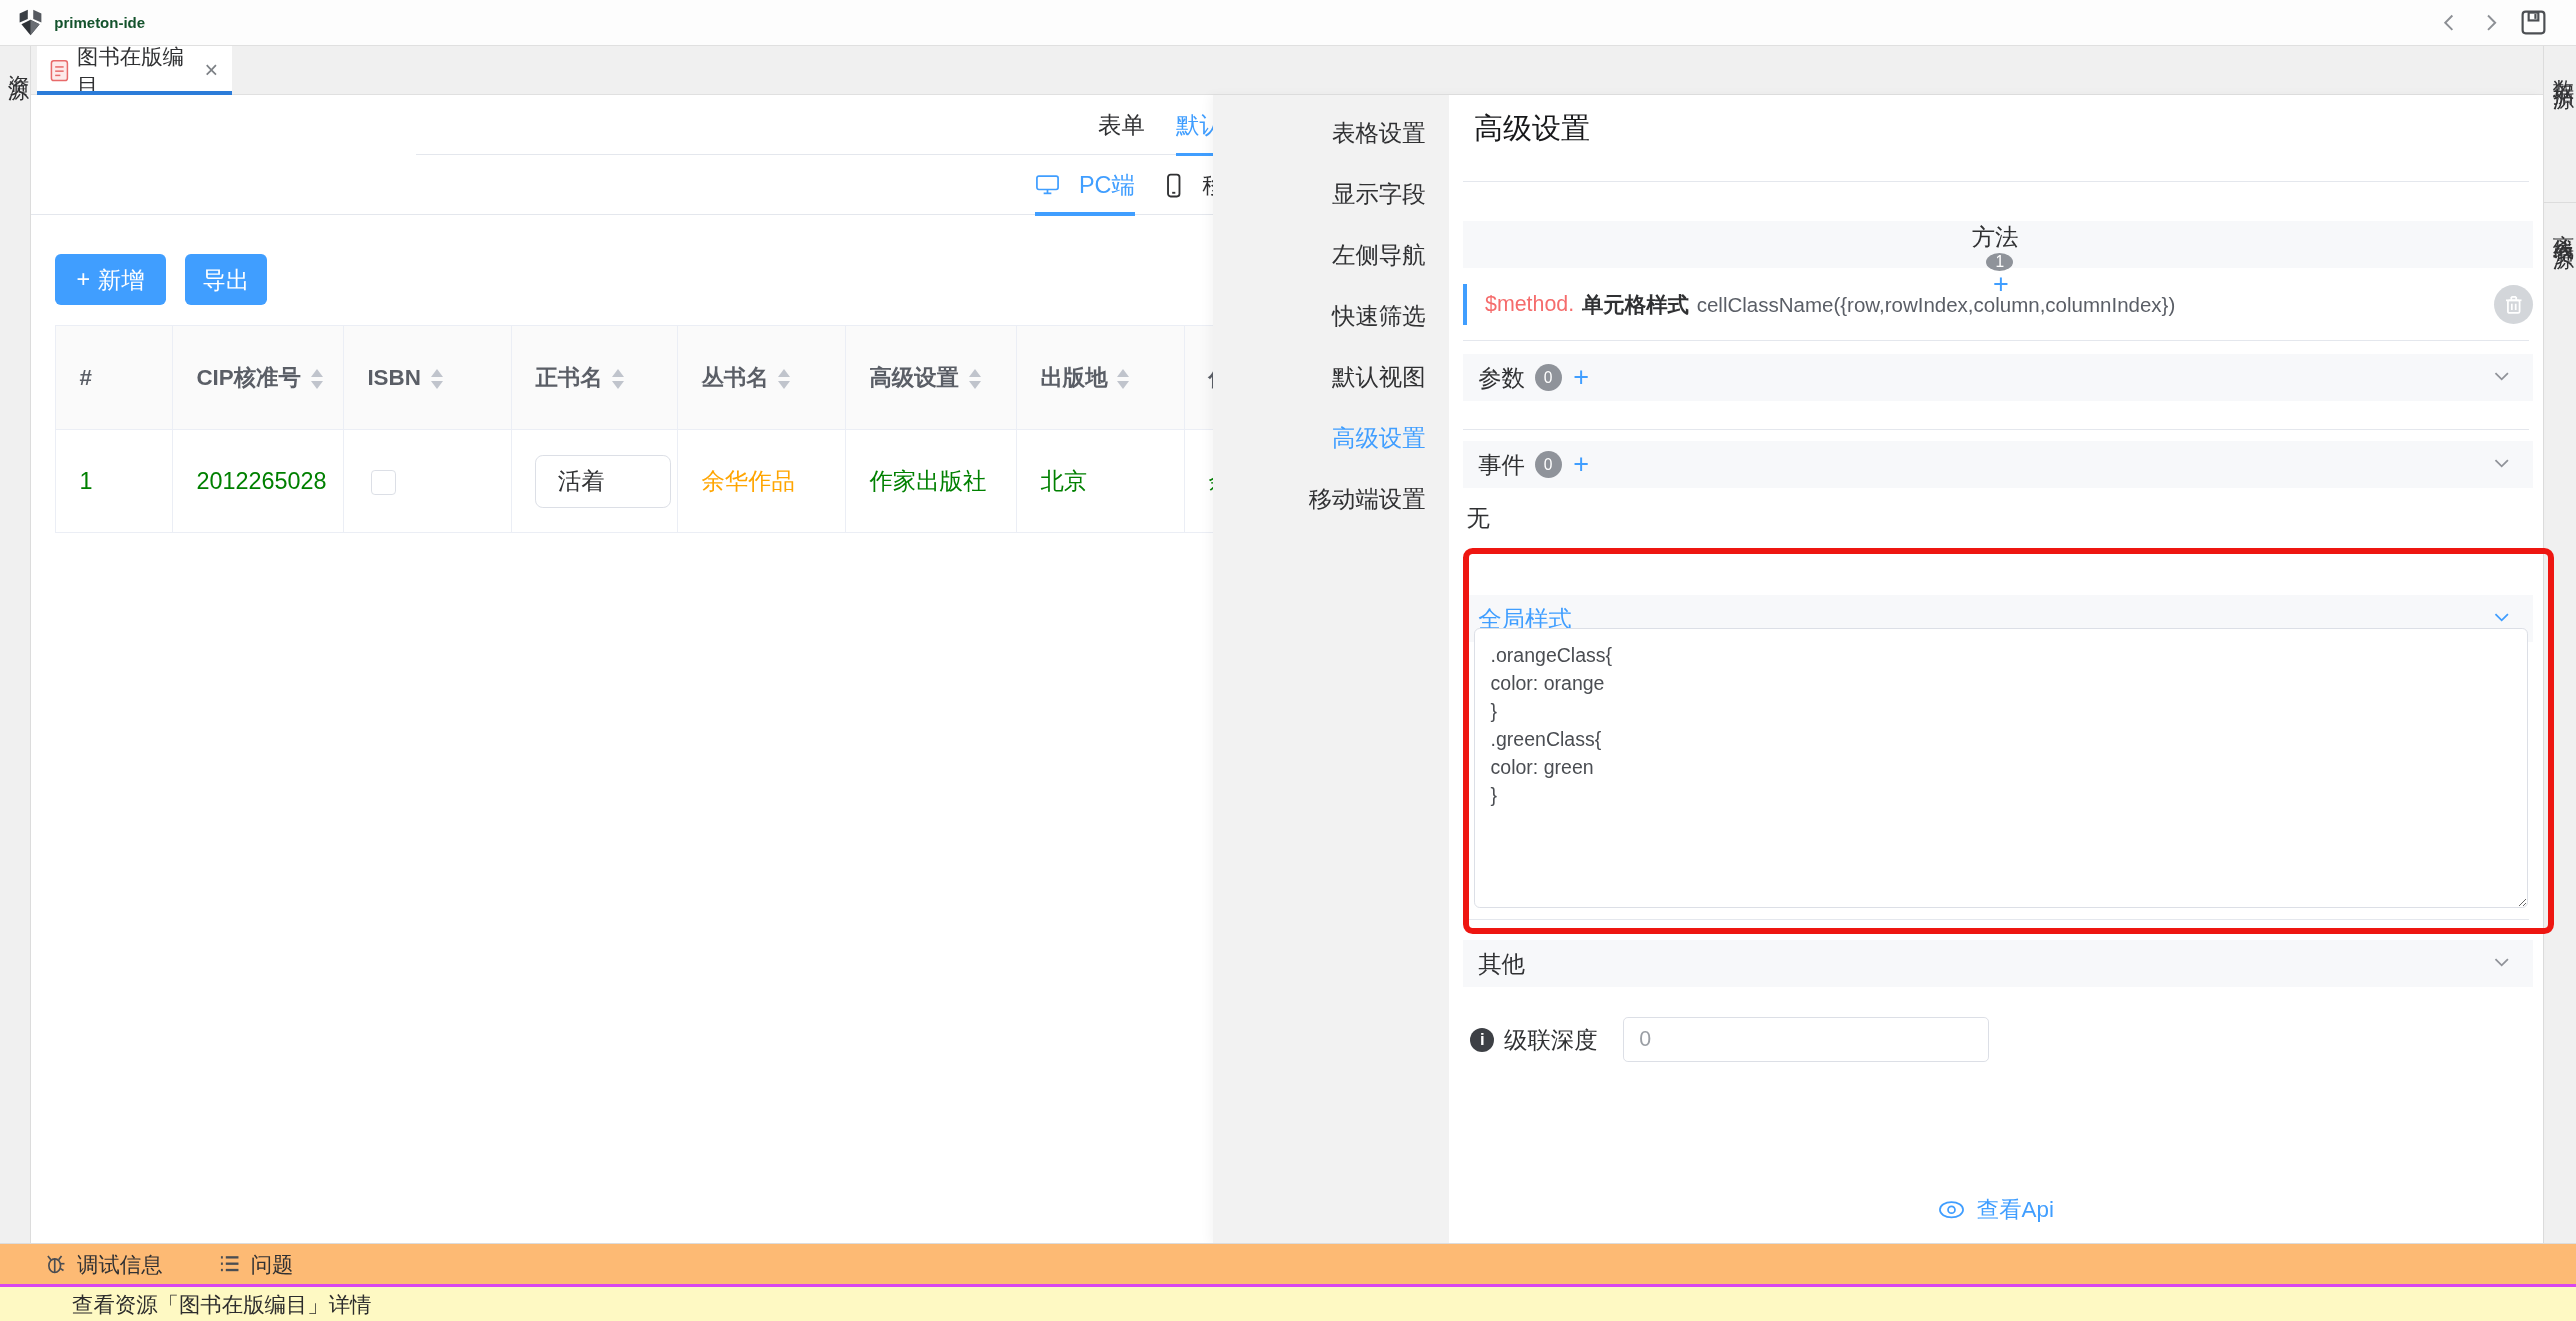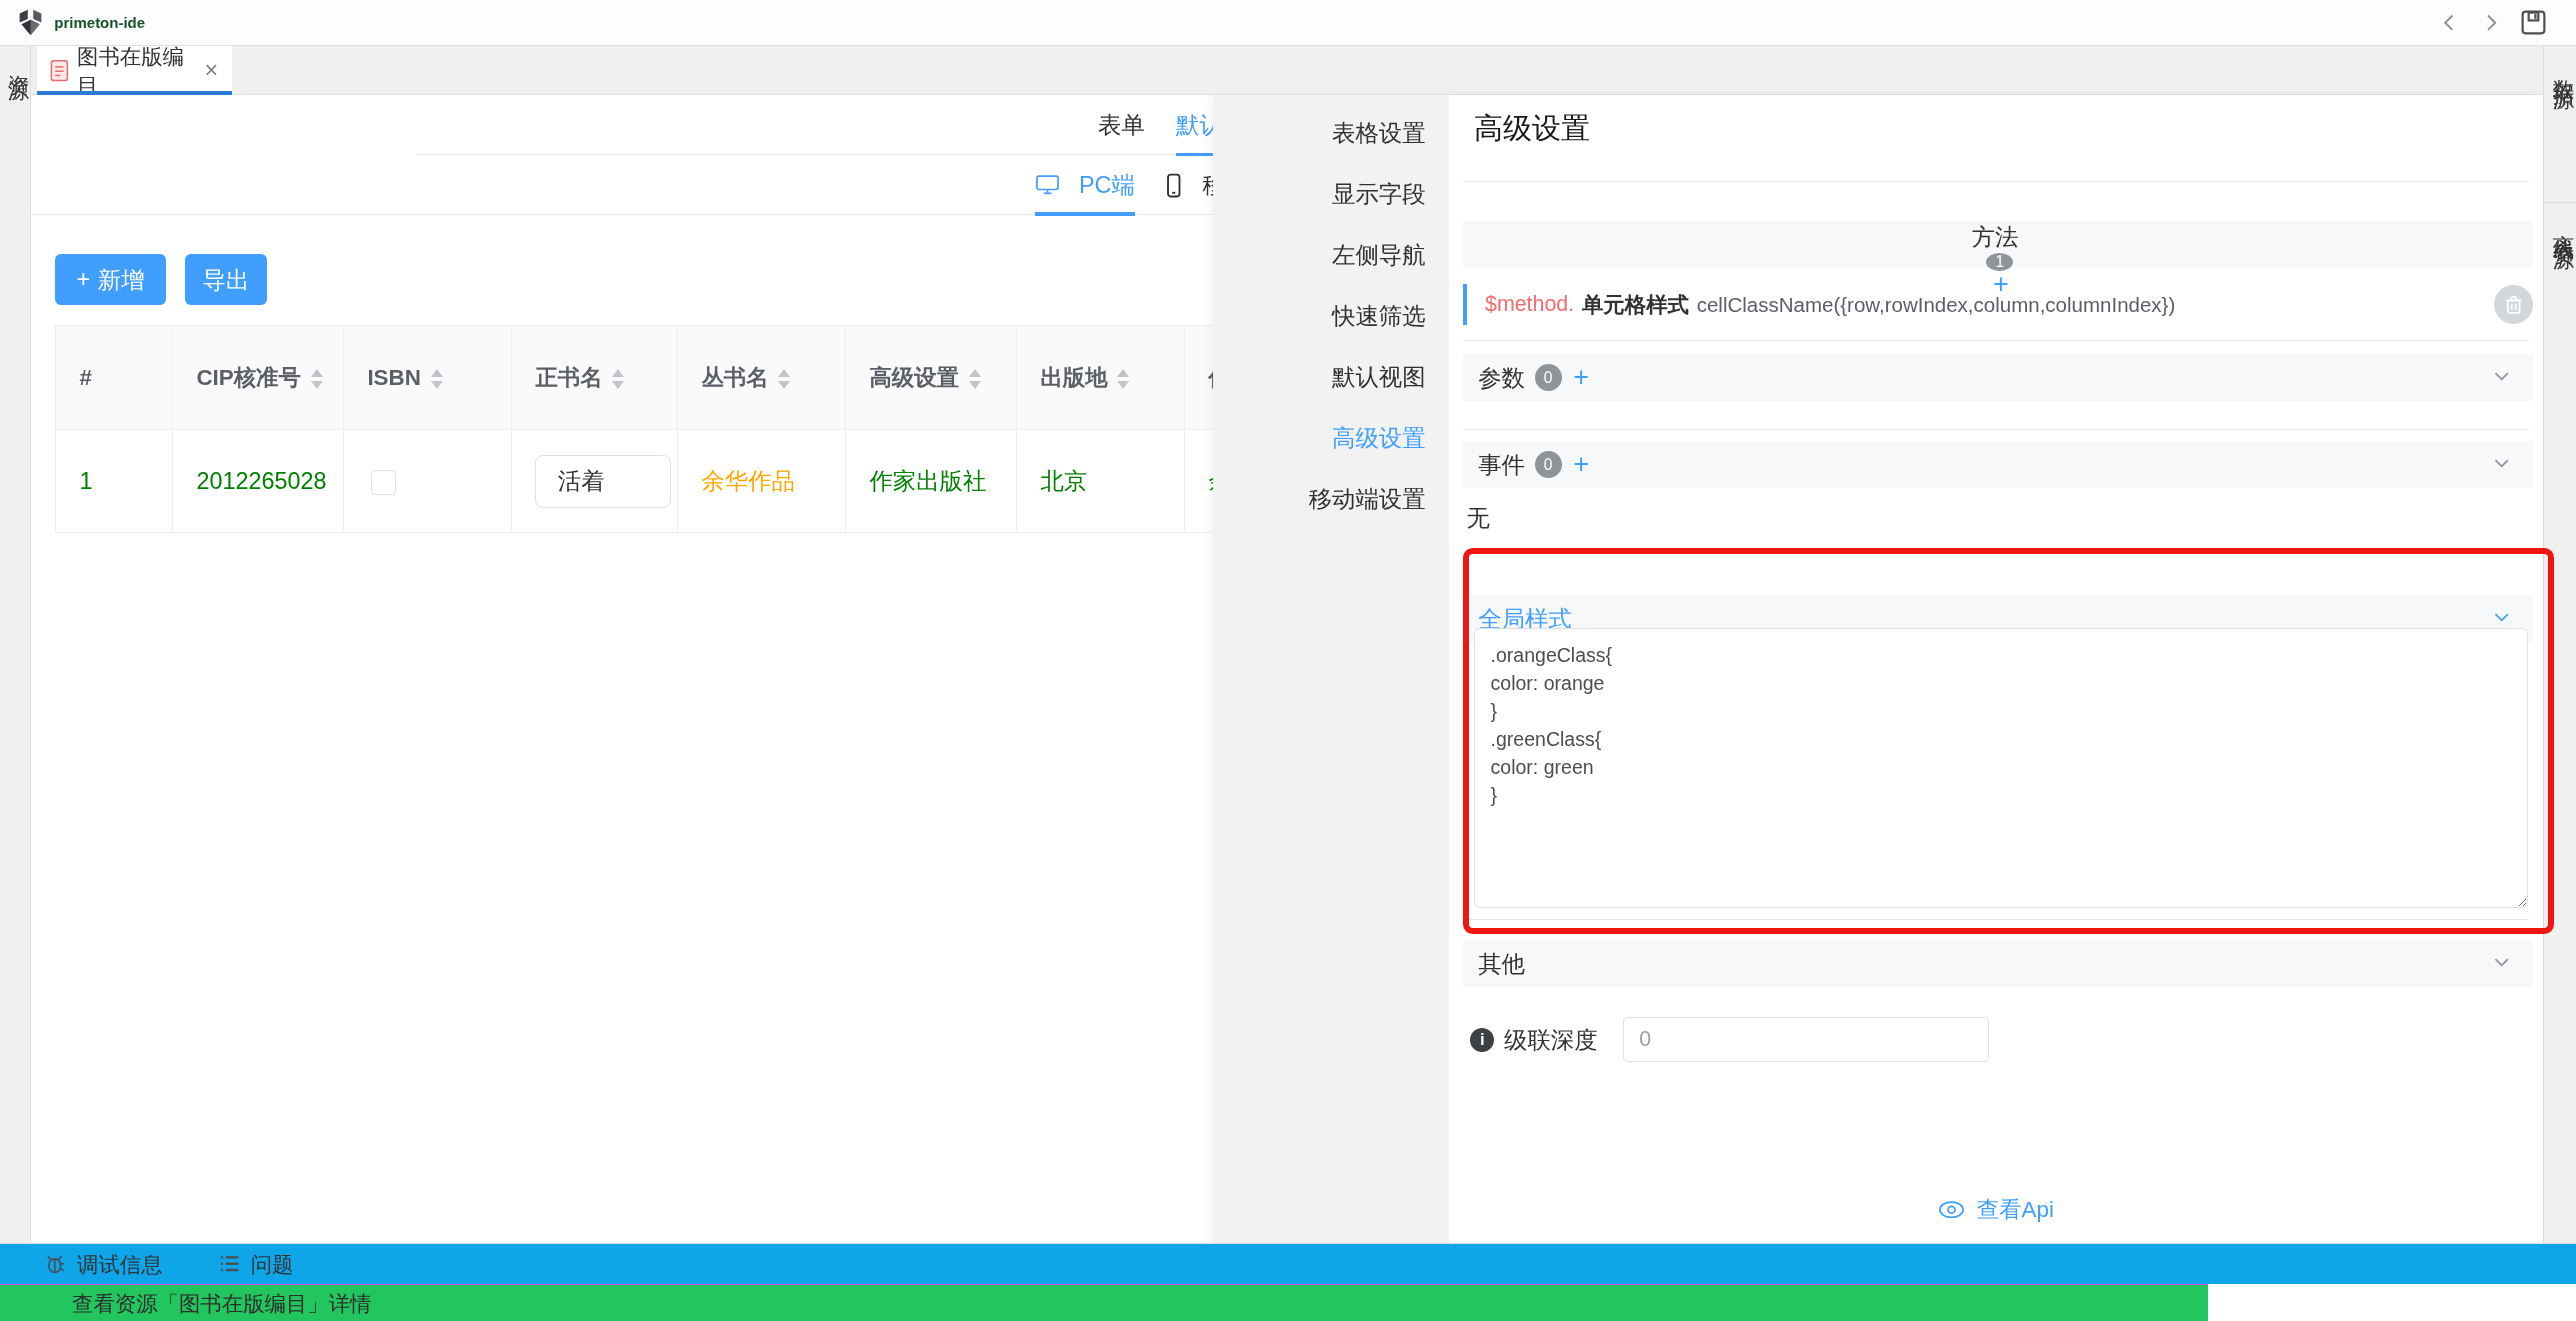--- a/index.html
+++ b/index.html
@@ -99,24 +99,24 @@
   .cascade-row { position:absolute; left:21.4px; top:921px; height:47px; display:flex; align-items:center; }
   .info-icon { width:24px; height:24px; border-radius:50%; background:#3d4045; color:#fff; font-size:16.6px; font-weight:700; display:inline-flex; align-items:center; justify-content:center; font-style:normal; }
   .cascade-label { font-size:23.4px; color:#303133; margin:0 25px 0 9.7px; }
   .cascade-input { width:366px; height:45px; border:1px solid #dcdfe6; border-radius:4.9px; font-size:21.4px; font-family:inherit; color:#9a9ea4; padding:0 15.6px; outline:none; }
   .view-api { position:absolute; left:0; right:0; top:1099px; display:flex; align-items:center; justify-content:center; gap:11.7px; color:#409eff; font-size:22.4px; cursor:pointer; }
 
   
   .red-annotation { position:absolute; left:1463px; top:548px; width:1091px; height:386px; border:6.8px solid #ee1611; border-radius:9.7px; pointer-events:none; z-index:50; }
 
   
-  .bottom-toolbar { position:absolute; left:0; top:1243px; width:2576px; height:41px; background:#0ea5e9; border-top:1px solid #dcdcdc; display:flex; align-items:center; }
+  .bottom-toolbar { position:absolute; left:0; top:1243px; width:2576px; height:41px; background:#fdba74; border-top:1px solid #dcdcdc; display:flex; align-items:center; }
   .toolbar-item { display:flex; align-items:center; gap:9.7px; font-size:21.4px; color:#303133; margin-left:44px; cursor:pointer; }
   .toolbar-item + .toolbar-item { margin-left:55px; }
-  .statusbar { position:absolute; left:0; top:1284px; width:2208px; height:37px; background:#22c55e; border-top:1px solid #d946ef; display:flex; align-items:center; }
+  .statusbar { position:absolute; left:0; top:1284px; width:2576px; height:37px; background:#fef9c3; border-top:3px solid #d946ef; display:flex; align-items:center; }
   .status-text { margin-left:72px; font-size:21.4px; color:#2d2d2d; }
 </style>
 </head>
 <body>
 
 <div class="app">
 
   <header class="titlebar">
     <svg class="logo" viewBox="0 0 32 32">
       <polygon points="4,6 13,2 13,12 4,16" fill="#3a3f45"></polygon>

